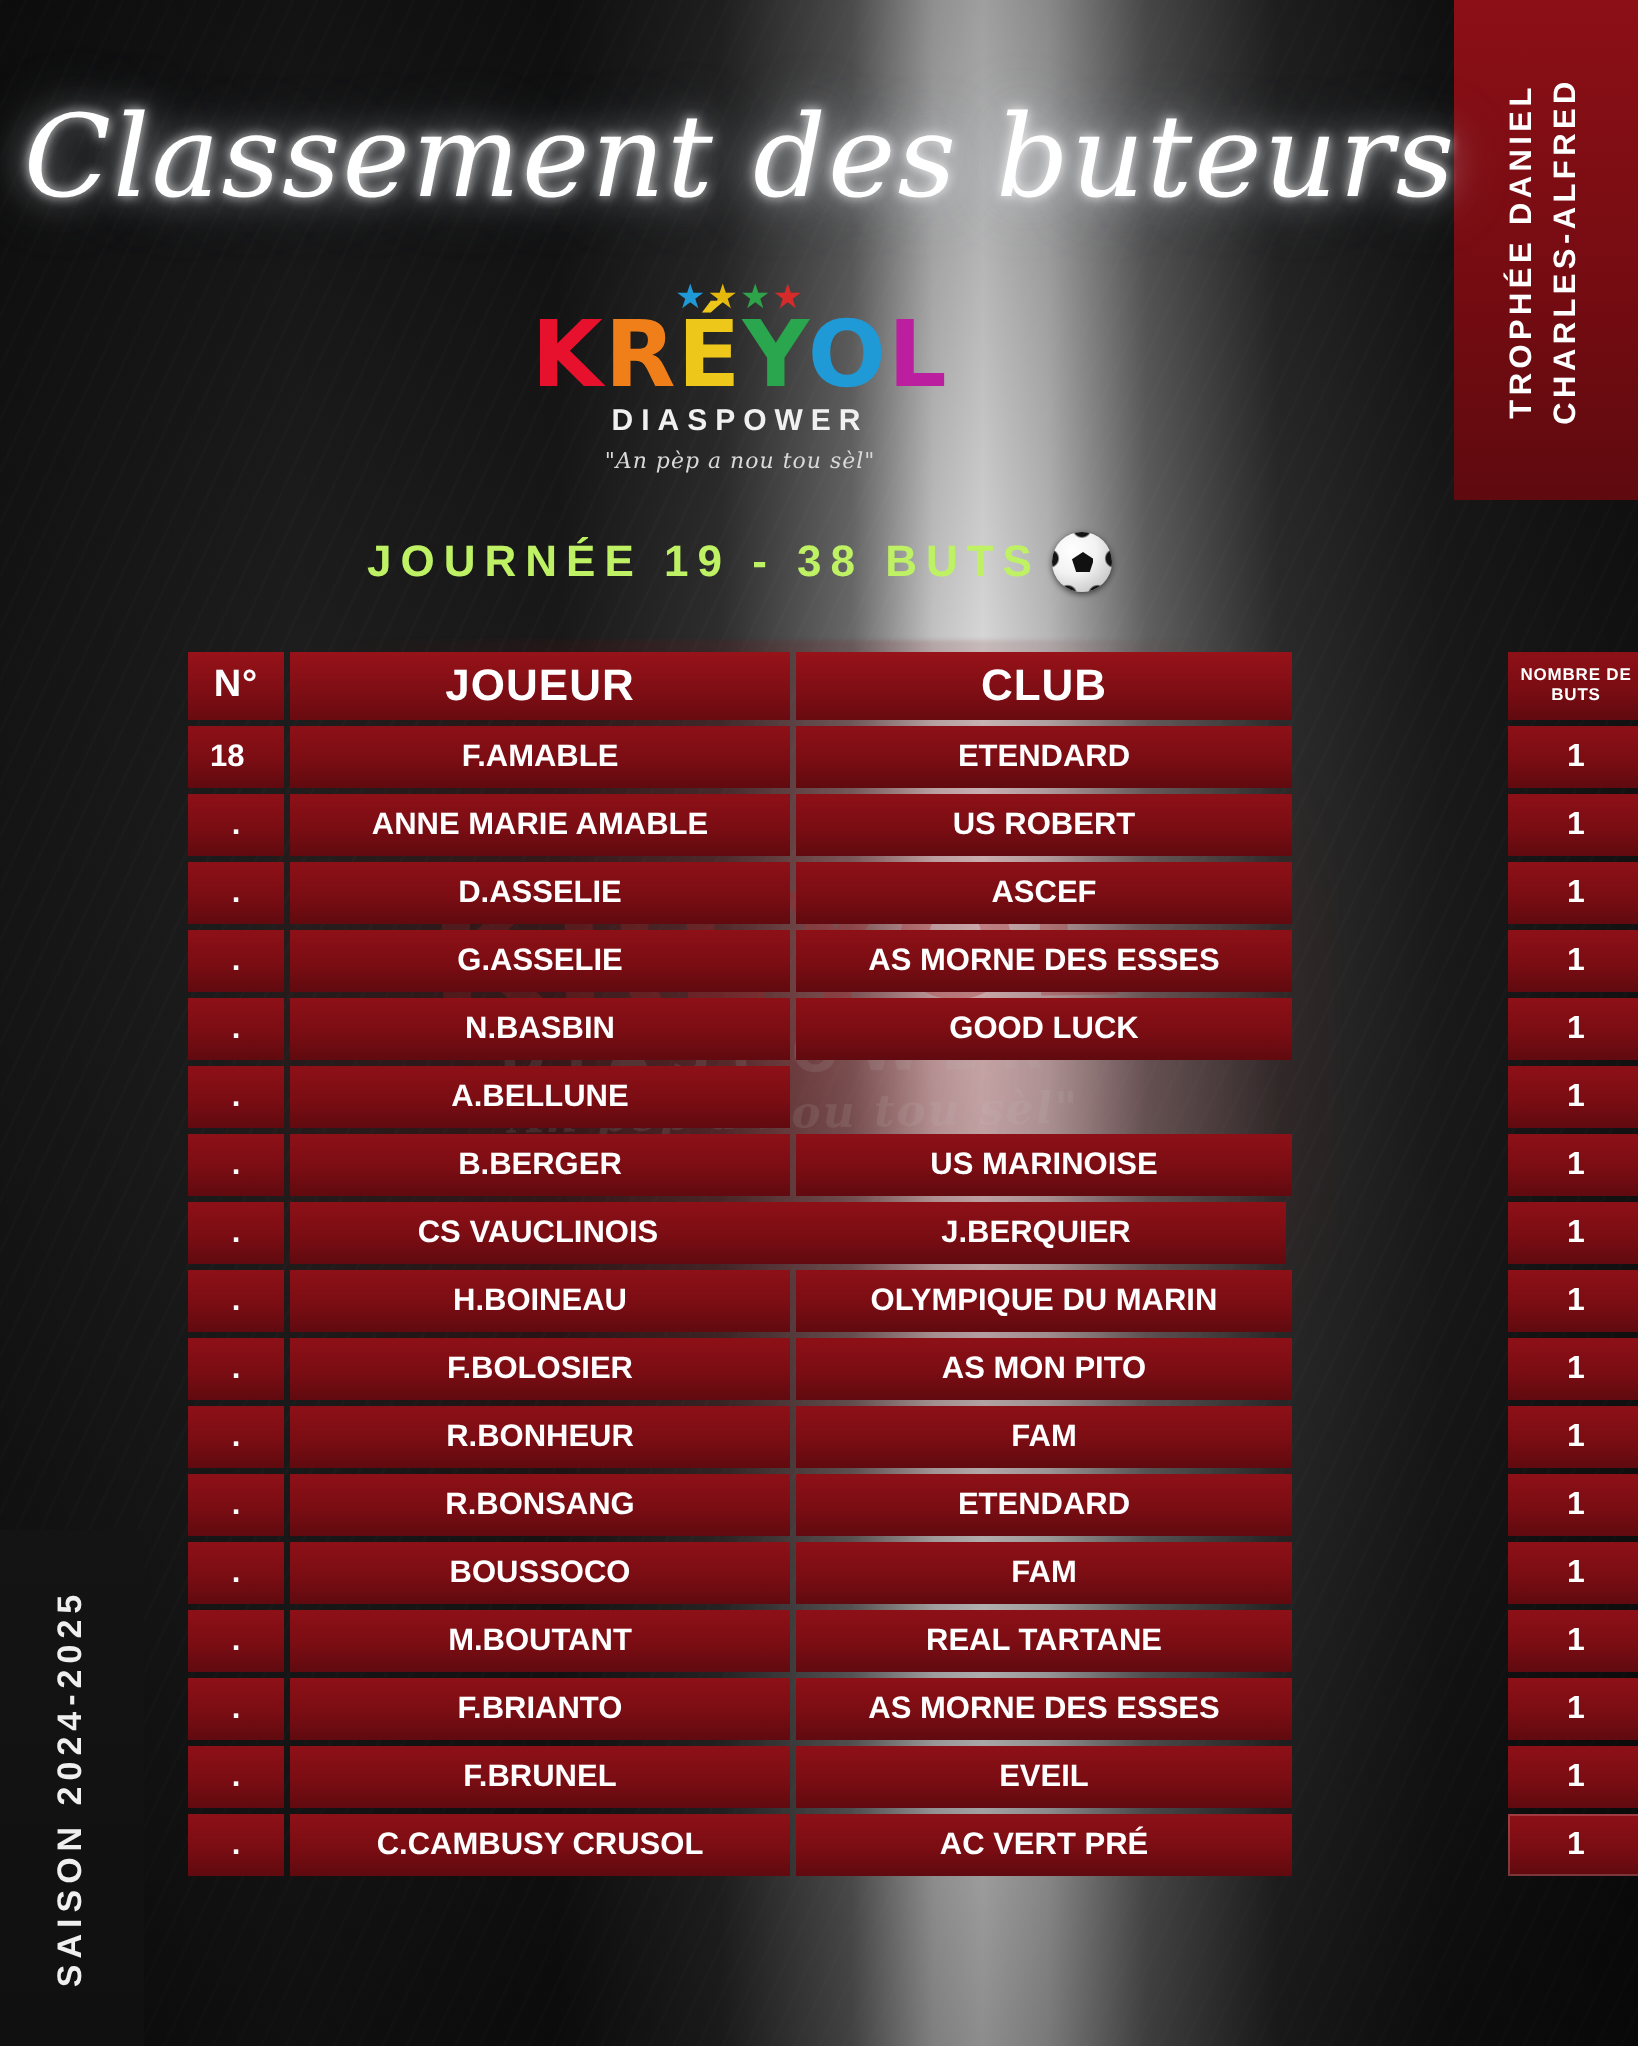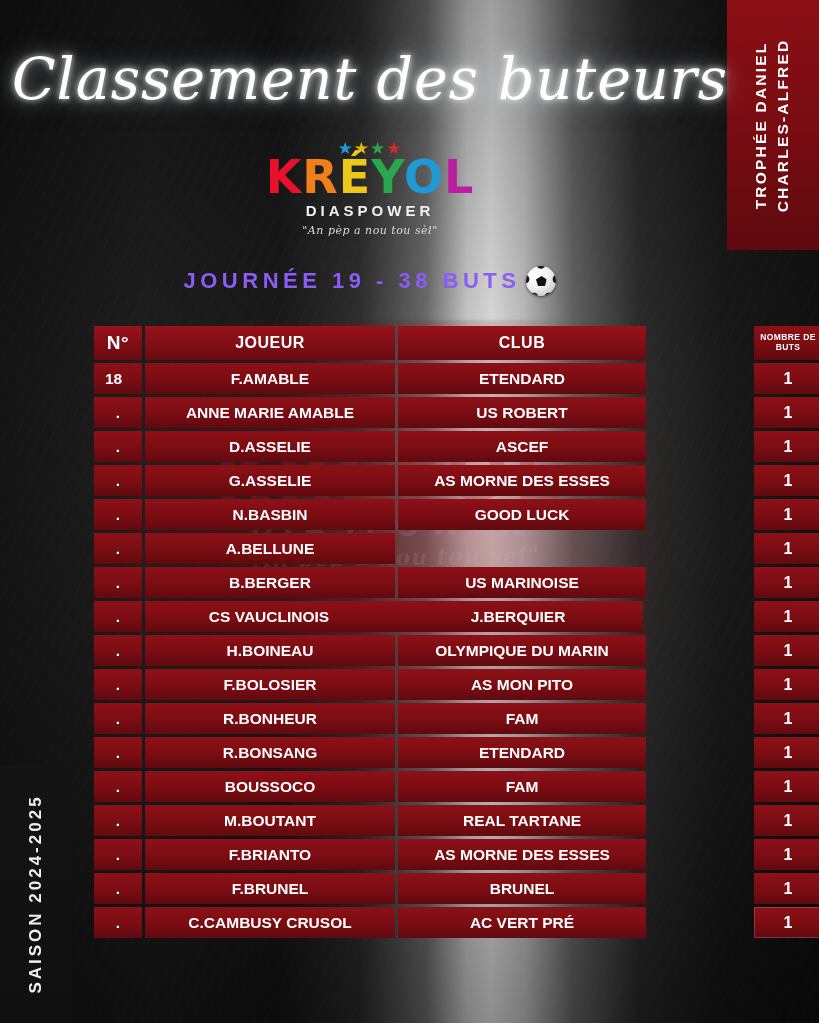--- a/index.html
+++ b/index.html
@@ -184,21 +184,21 @@
     margin-top: 5px;
     letter-spacing: .5px;
   }
 
   
   .subtitle {
     position: absolute;
     left: 0; top: 266px;
     width: 740px;
     text-align: center;
-    color: #8b5cf6;
+    color: #bef264;
     font-weight: bold;
     font-size: 22px;
     letter-spacing: 4.5px;
     display: flex;
     align-items: center;
     justify-content: center;
     gap: 4px;
   }
   .ball {
     display: inline-block;
@@ -257,21 +257,21 @@
     white-space: nowrap;
   }
   .c-num  { width: 48px; margin-right: 3px; justify-content: center; }
   .c-num.idx-left { justify-content: flex-start; padding-left: 11px; }
   .c-name { width: 250px; margin-right: 3px; }
   .c-club { width: 248px; }
 
   .head .cell {
     height: 34px;
     background: linear-gradient(180deg, #981219 0%, #800e15 55%, #680b10 100%);
-    font-size: 16px;
+    font-size: 22px;
     letter-spacing: .5px;
   }
   .head .c-num { font-size: 19px; }
 
   
   .goals-col {
     position: absolute;
     left: 660px; top: 0;
     width: 68px;
   }
@@ -427,21 +427,21 @@
             <div class="cell c-club">REAL TARTANE</div>
           </div>
           <div class="row">
             <div class="cell c-num">.</div>
             <div class="cell c-name">F.BRIANTO</div>
             <div class="cell c-club">AS MORNE DES ESSES</div>
           </div>
           <div class="row">
             <div class="cell c-num">.</div>
             <div class="cell c-name">F.BRUNEL</div>
-            <div class="cell c-club">BRUNEL</div>
+            <div class="cell c-club">EVEIL</div>
           </div>
           <div class="row">
             <div class="cell c-num">.</div>
             <div class="cell c-name">C.CAMBUSY CRUSOL</div>
             <div class="cell c-club">AC VERT PRÉ</div>
           </div>
         </div>
     </div>
 
     <div class="goals-col">

